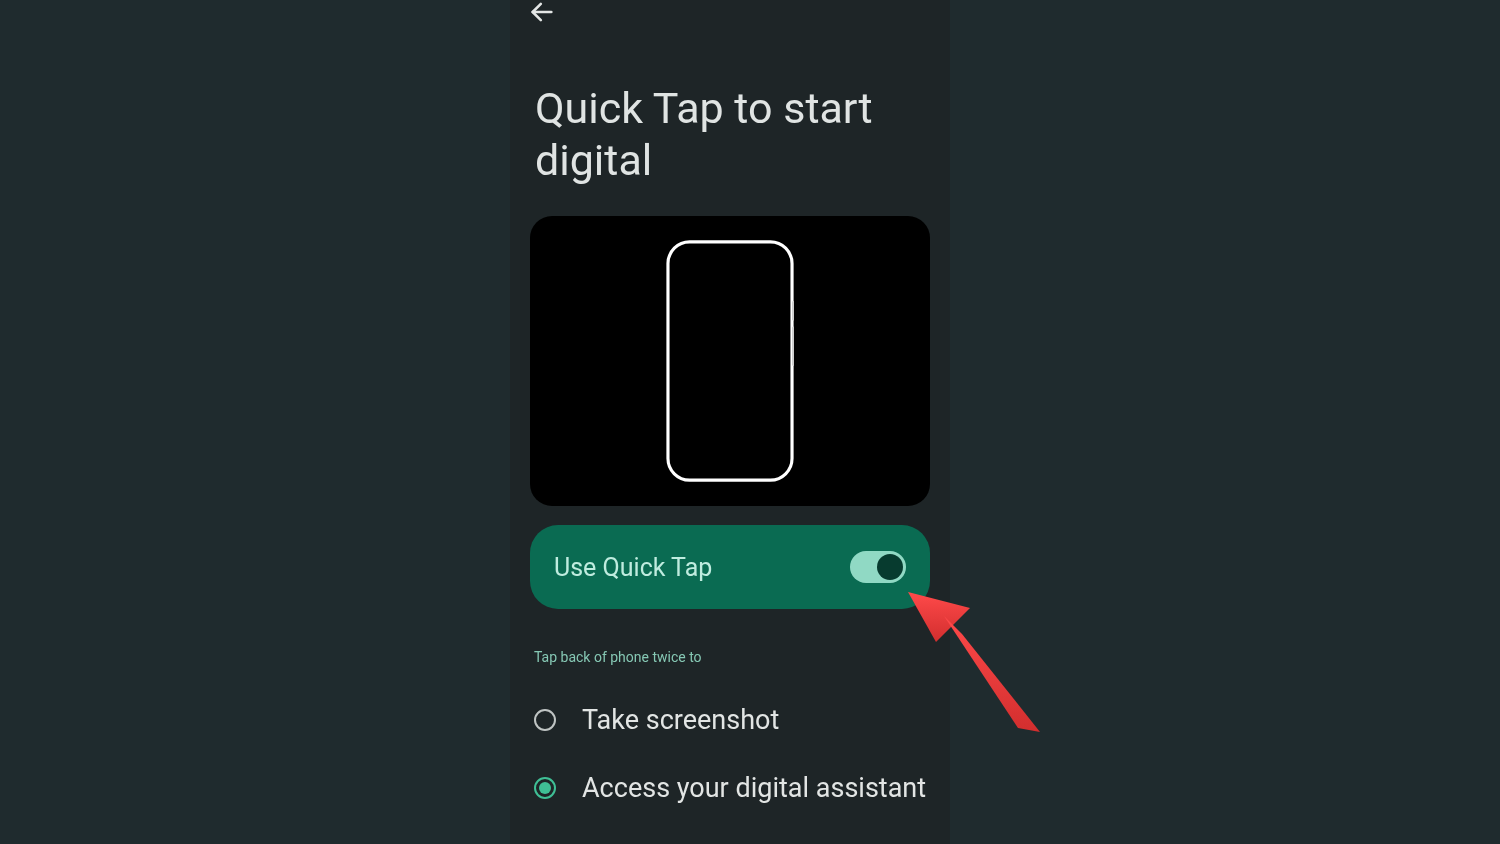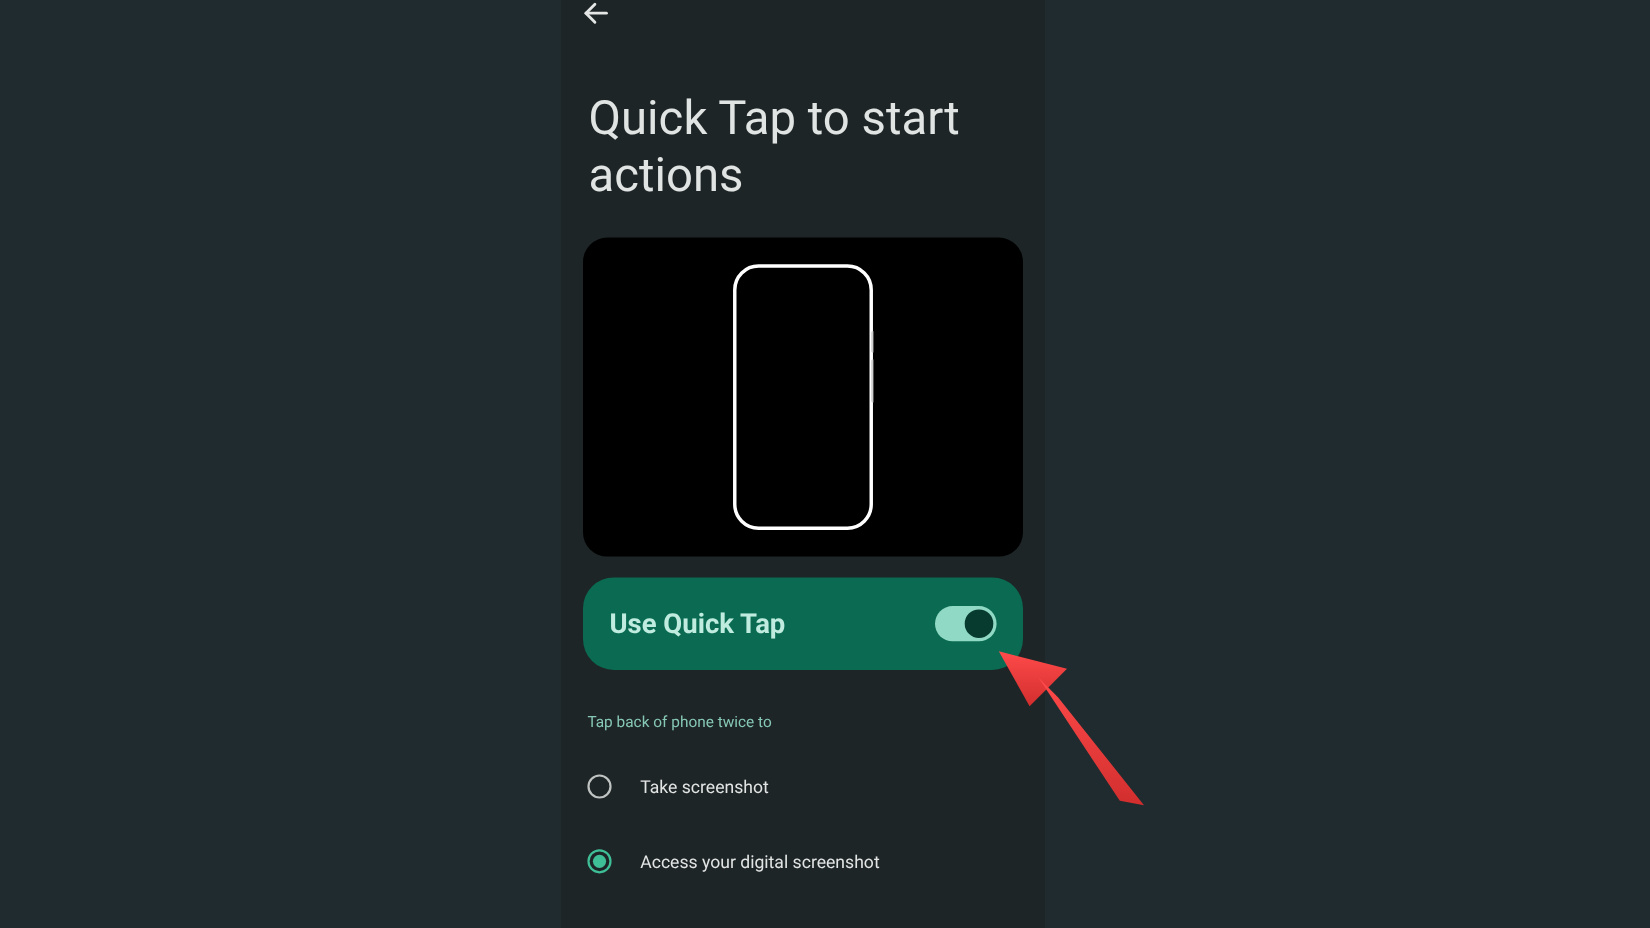--- a/index.html
+++ b/index.html
@@ -3,47 +3,47 @@
 <meta charset="utf-8">
 <style>
   html,body{margin:0;padding:0;width:1500px;height:844px;background:#1f2b2e;font-family:-apple-system,BlinkMacSystemFont,"Segoe UI",Roboto,Helvetica,Arial,sans-serif;overflow:hidden;}
   .phone{position:absolute;left:510px;top:0;width:440px;height:844px;background:#1e2527;overflow:hidden;}
   .back-btn{position:absolute;left:12px;top:-8px;width:40px;height:40px;display:flex;align-items:center;justify-content:center;color:#e3e6e5;cursor:pointer;}
   .title{position:absolute;left:25px;top:82px;right:25px;color:#e0e4e3;font-size:43px;font-weight:400;line-height:1.22;letter-spacing:0px;}
   .illus-card{position:absolute;left:20px;top:216px;width:400px;height:290px;background:#000;border-radius:22px;}
   .phone-outline{position:absolute;left:50%;top:50%;transform:translate(-50%,-50%);width:128px;height:244px;}
   .phone-outline svg{width:100%;height:100%;display:block;}
   .toggle-card{position:absolute;left:20px;top:525px;width:400px;height:84px;background:#0a6b52;border-radius:28px;display:flex;align-items:center;padding:0 24px;box-sizing:border-box;justify-content:space-between;}
-  .toggle-label{color:#bfecdf;font-size:25px;font-weight:700;}
+  .toggle-label{color:#bfecdf;font-size:25px;font-weight:400;}
   .switch{position:relative;width:56px;height:32px;cursor:pointer;}
   .switch-track{position:absolute;inset:0;background:#90d9c4;border-radius:16px;}
   .switch-thumb{position:absolute;right:3px;top:3px;width:26px;height:26px;border-radius:50%;background:#073b2f;}
   .section-label{position:absolute;left:24px;top:649px;color:#86c8b4;font-size:14px;font-weight:400;}
   .option{position:absolute;left:24px;display:flex;align-items:center;gap:26px;cursor:pointer;}
   .option0{top:704px;}
   .option1{top:772px;}
   .radio{width:22px;height:22px;border:2px solid #bfc4c3;border-radius:50%;box-sizing:border-box;flex:0 0 22px;display:flex;align-items:center;justify-content:center;}
   .radio.selected{border-color:#3fbf95;}
   .radio.selected::after{content:"";width:12px;height:12px;background:#3fbf95;border-radius:50%;}
-  .option-label{color:#e2e5e4;font-size:16px;font-weight:400;}
+  .option-label{color:#e2e5e4;font-size:27px;font-weight:400;}
   .annot-arrow{position:absolute;left:890px;top:576px;width:160px;height:170px;pointer-events:none;}
 </style>
 </head>
 <body>
 
 <div class="phone">
 
   <div class="back-btn">
     <svg width="28" height="28" viewBox="0 0 24 24" fill="none" stroke="#e3e6e5" stroke-width="2.2" stroke-linecap="round" stroke-linejoin="round">
         <line x1="20" y1="12" x2="4" y2="12"></line>
         <polyline points="11 19 4 12 11 5"></polyline>
       </svg>
   </div>
 
-  <div class="title">Quick Tap to start actions</div>
+  <div class="title">Quick Tap to start digital</div>
 
   <div class="illus-card">
     <div class="phone-outline">
       <svg viewBox="0 0 130 246">
         <rect x="2" y="2" width="126" height="242" rx="22" ry="22" fill="none" stroke="#ffffff" stroke-width="3.2"></rect>
         <rect x="128" y="62" width="3" height="20" rx="1.5" fill="#cfcfcf"></rect>
         <rect x="128" y="88" width="3" height="40" rx="1.5" fill="#cfcfcf"></rect>
       </svg>
     </div>
   </div>
@@ -58,21 +58,21 @@
 
   <div class="section-label">Tap back of phone twice to</div>
 
   <div class="option option0">
     <div class="radio"></div>
     <div class="option-label">Take screenshot</div>
   </div>
 
   <div class="option option1">
     <div class="radio selected"></div>
-    <div class="option-label">Access your digital screenshot</div>
+    <div class="option-label">Access your digital assistant</div>
   </div>
 
 </div>
 
 <svg class="annot-arrow" viewBox="0 0 160 170">
   <defs>
     <linearGradient id="g" x1="0" y1="0" x2="0" y2="1">
       <stop offset="0%" stop-color="#ff4a4a"></stop>
         <stop offset="100%" stop-color="#d22e2e"></stop>
     </linearGradient>

